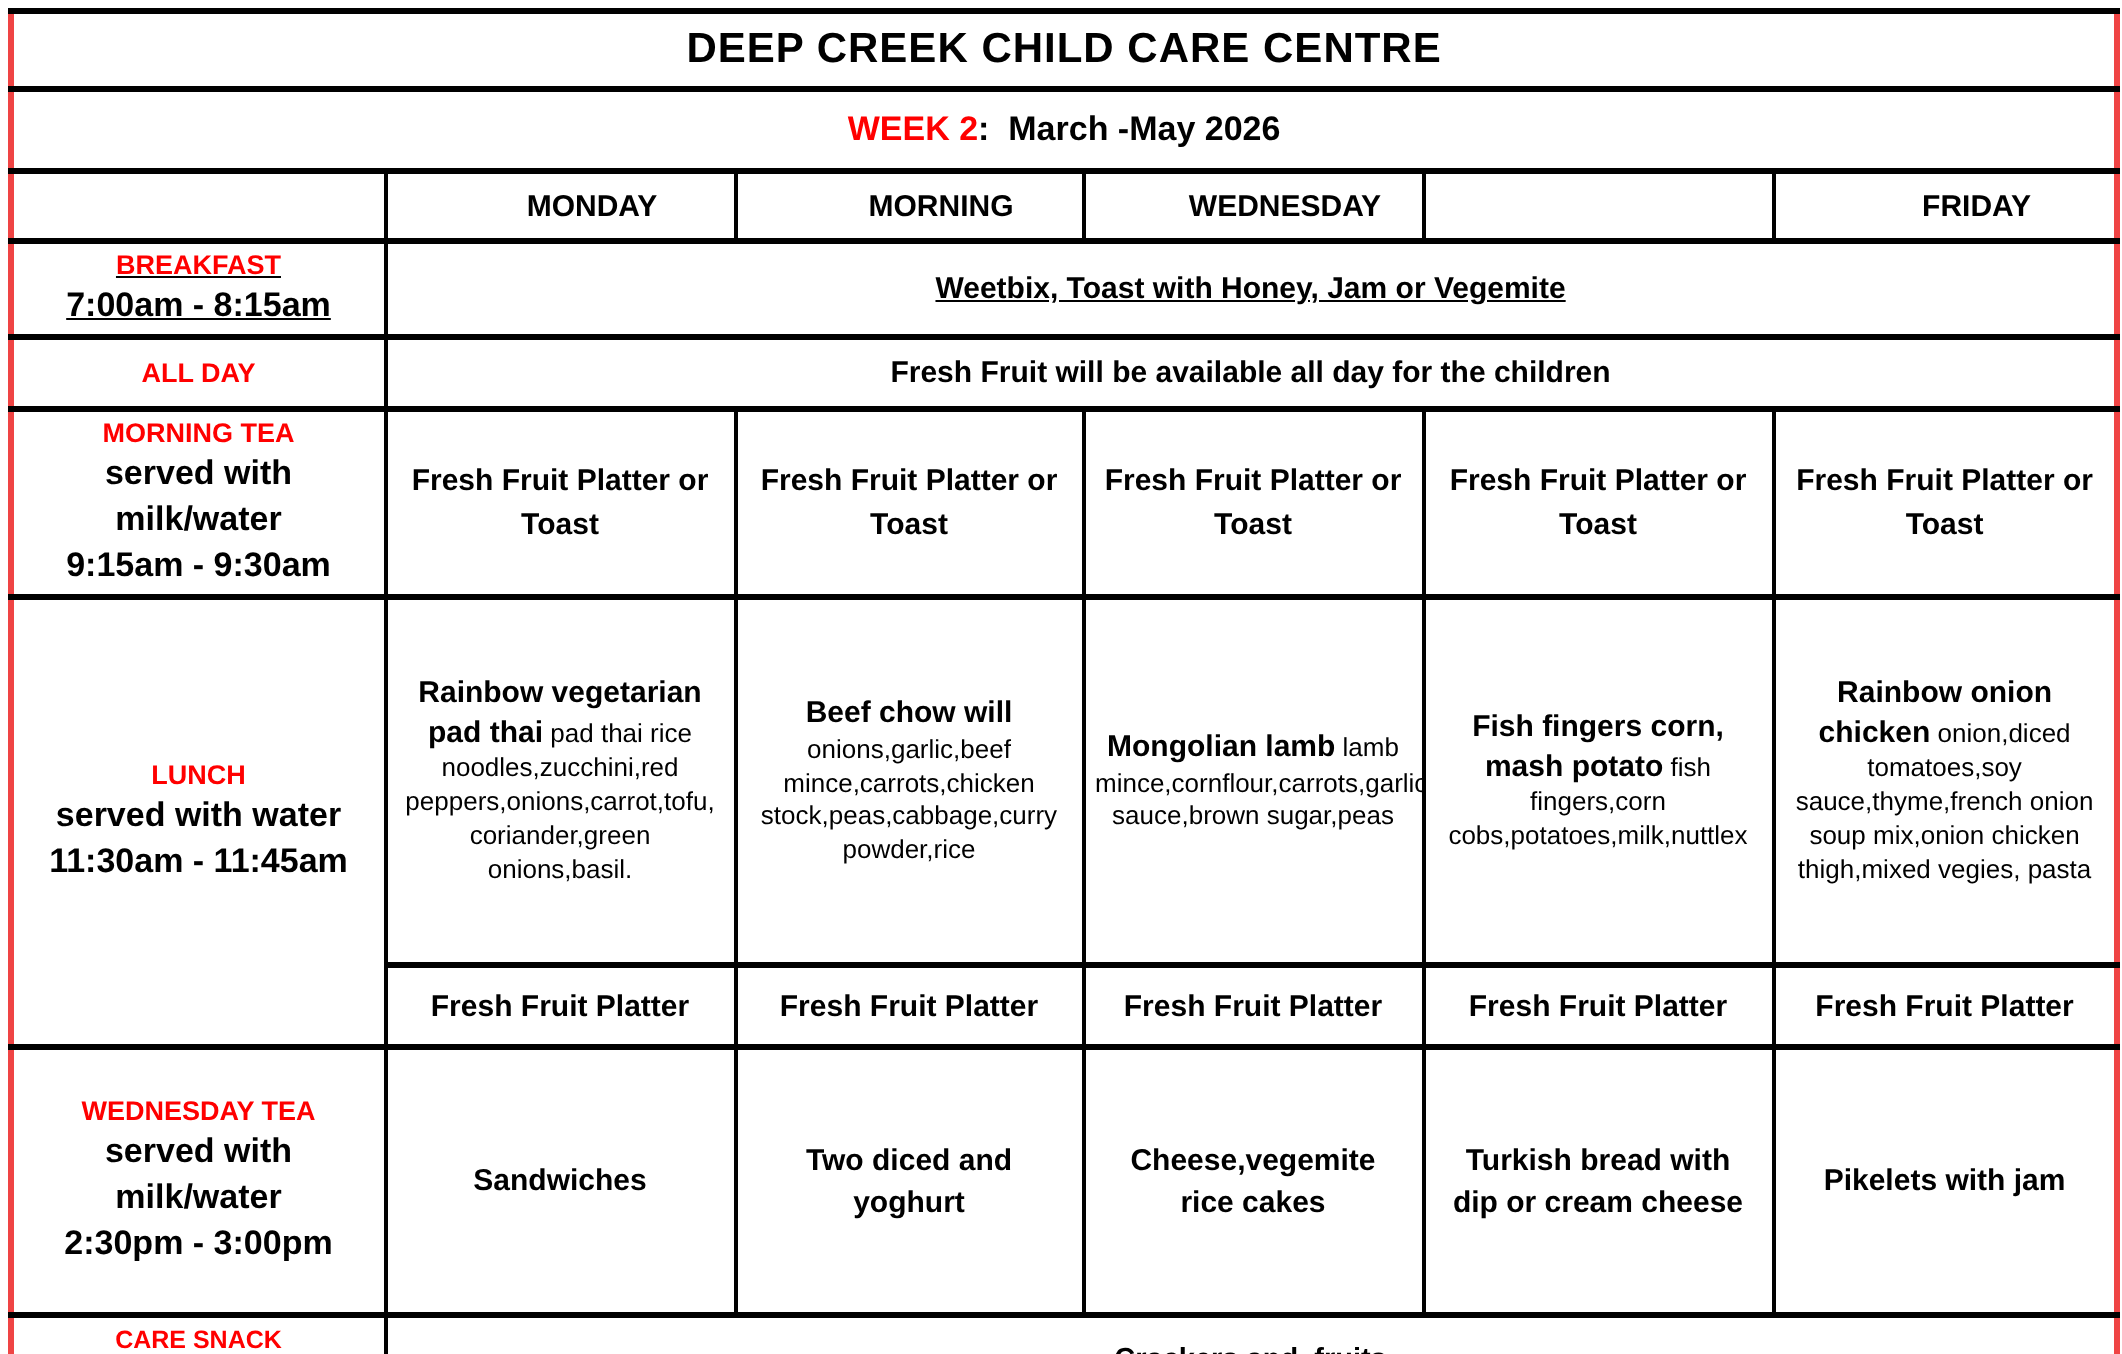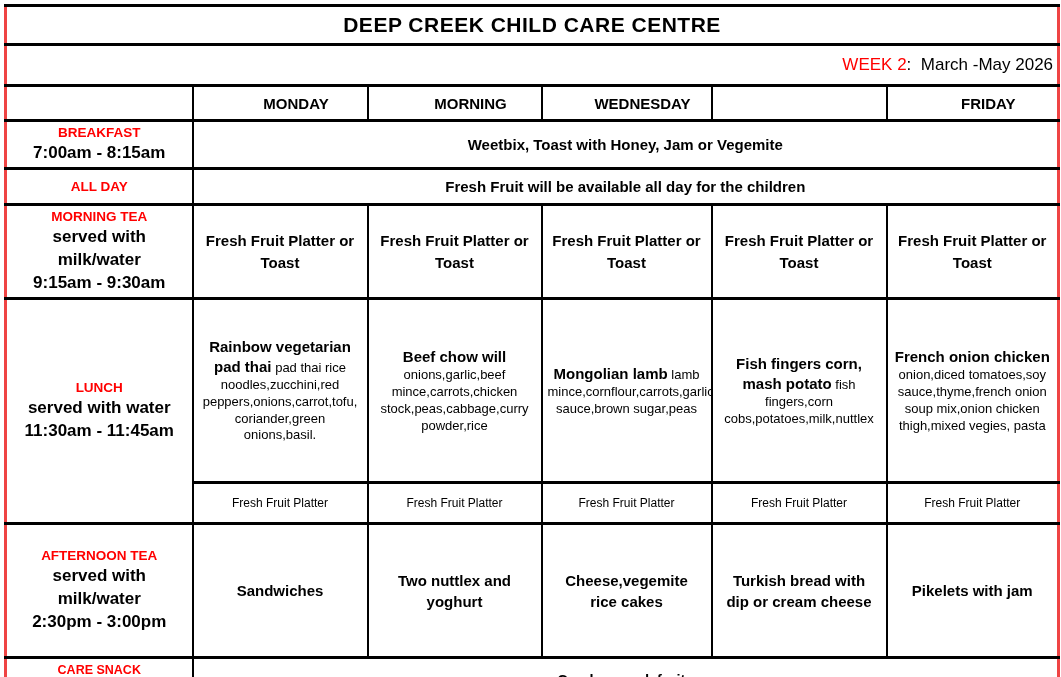--- a/index.html
+++ b/index.html
@@ -30,38 +30,37 @@
     vertical-align: middle;
     text-align: center;
     overflow: hidden;
     padding: 1px 4px;
     box-sizing: border-box;
   }
   
   tr.h-title   { height: 39px; }
   tr.h-week    { height: 41px; }
   tr.h-days    { height: 35px; }
-  tr.h-bfast   { height: 43px; }
+  tr.h-bfast   { height: 43px; text-decoration: underline; }
   tr.h-allday  { height: 36px; }
   tr.h-mtea    { height: 70px; }
   tr.h-lunch   { height: 184px; }
   tr.h-platter { height: 41px; }
   tr.h-atea    { height: 134px; }
   tr.h-snack   { height: 37px; }
 
   .title-cell {
     font-size: 21px;
     font-weight: bold;
     letter-spacing: 0.5px;
   }
   .week-cell {
     font-size: 17px;
-    font-weight: normal;
+    font-weight: bold;
     white-space: pre-wrap;
-    text-align: right;
   }
   .red { color: #ff0000; }
   .day-cell {
     font-size: 15px;
     font-weight: bold;
     padding-left: 36px;
   }
   .lbl-cell { line-height: 1.35; padding: 2px 4px; }
   .lbl-name {
     color: #ff0000;
@@ -87,22 +86,22 @@
   .lunch-cell {
     font-size: 13px;
     line-height: 1.3;
     padding: 2px 5px;
   }
   .dish {
     font-weight: bold;
     font-size: 15px;
   }
   .platter-cell {
-    font-weight: normal;
-    font-size: 12px;
+    font-weight: bold;
+    font-size: 15px;
   }
   .at-cell {
     font-weight: bold;
     font-size: 15px;
     line-height: 1.4;
     padding: 2px 10px;
   }
   .snack-content {
     font-weight: bold;
     font-size: 14.5px;
@@ -185,41 +184,41 @@
       </td>
       <td class="lunch-cell">
         <span class="dish">Mongolian lamb</span>
         <span class="ing">lamb mince,cornflour,carrots,garlic,soy sauce,brown sugar,peas</span>
       </td>
       <td class="lunch-cell">
         <span class="dish">Fish fingers corn, mash potato</span>
         <span class="ing">fish fingers,corn cobs,potatoes,milk,nuttlex</span>
       </td>
       <td class="lunch-cell">
-        <span class="dish">French onion chicken</span>
+        <span class="dish">Rainbow onion chicken</span>
         <span class="ing">onion,diced tomatoes,soy sauce,thyme,french onion soup mix,onion chicken thigh,mixed vegies, pasta</span>
       </td>
     </tr>
 
     <tr class="h-platter">
       <td class="platter-cell">Fresh Fruit Platter</td>
       <td class="platter-cell">Fresh Fruit Platter</td>
       <td class="platter-cell">Fresh Fruit Platter</td>
       <td class="platter-cell">Fresh Fruit Platter</td>
       <td class="platter-cell">Fresh Fruit Platter</td>
     </tr>
 
     <tr class="h-atea">
       <td class="lbl-cell">
-        <div class="lbl-name">AFTERNOON TEA</div>
+        <div class="lbl-name">WEDNESDAY TEA</div>
         <div class="lbl-sub">served with milk/water</div>
         <div class="lbl-sub">2:30pm - 3:00pm</div>
       </td>
       <td class="at-cell">Sandwiches</td>
-      <td class="at-cell">Two nuttlex and yoghurt</td>
+      <td class="at-cell">Two diced and yoghurt</td>
       <td class="at-cell">Cheese,vegemite rice cakes</td>
       <td class="at-cell">Turkish bread with dip or cream cheese</td>
       <td class="at-cell">Pikelets with jam</td>
     </tr>
 
     <tr class="h-snack">
       <td class="lbl-cell snack-lbl">
         <div class="lbl-name">CARE SNACK</div>
         <div class="lbl-sub">5:30pm</div>
       </td>

